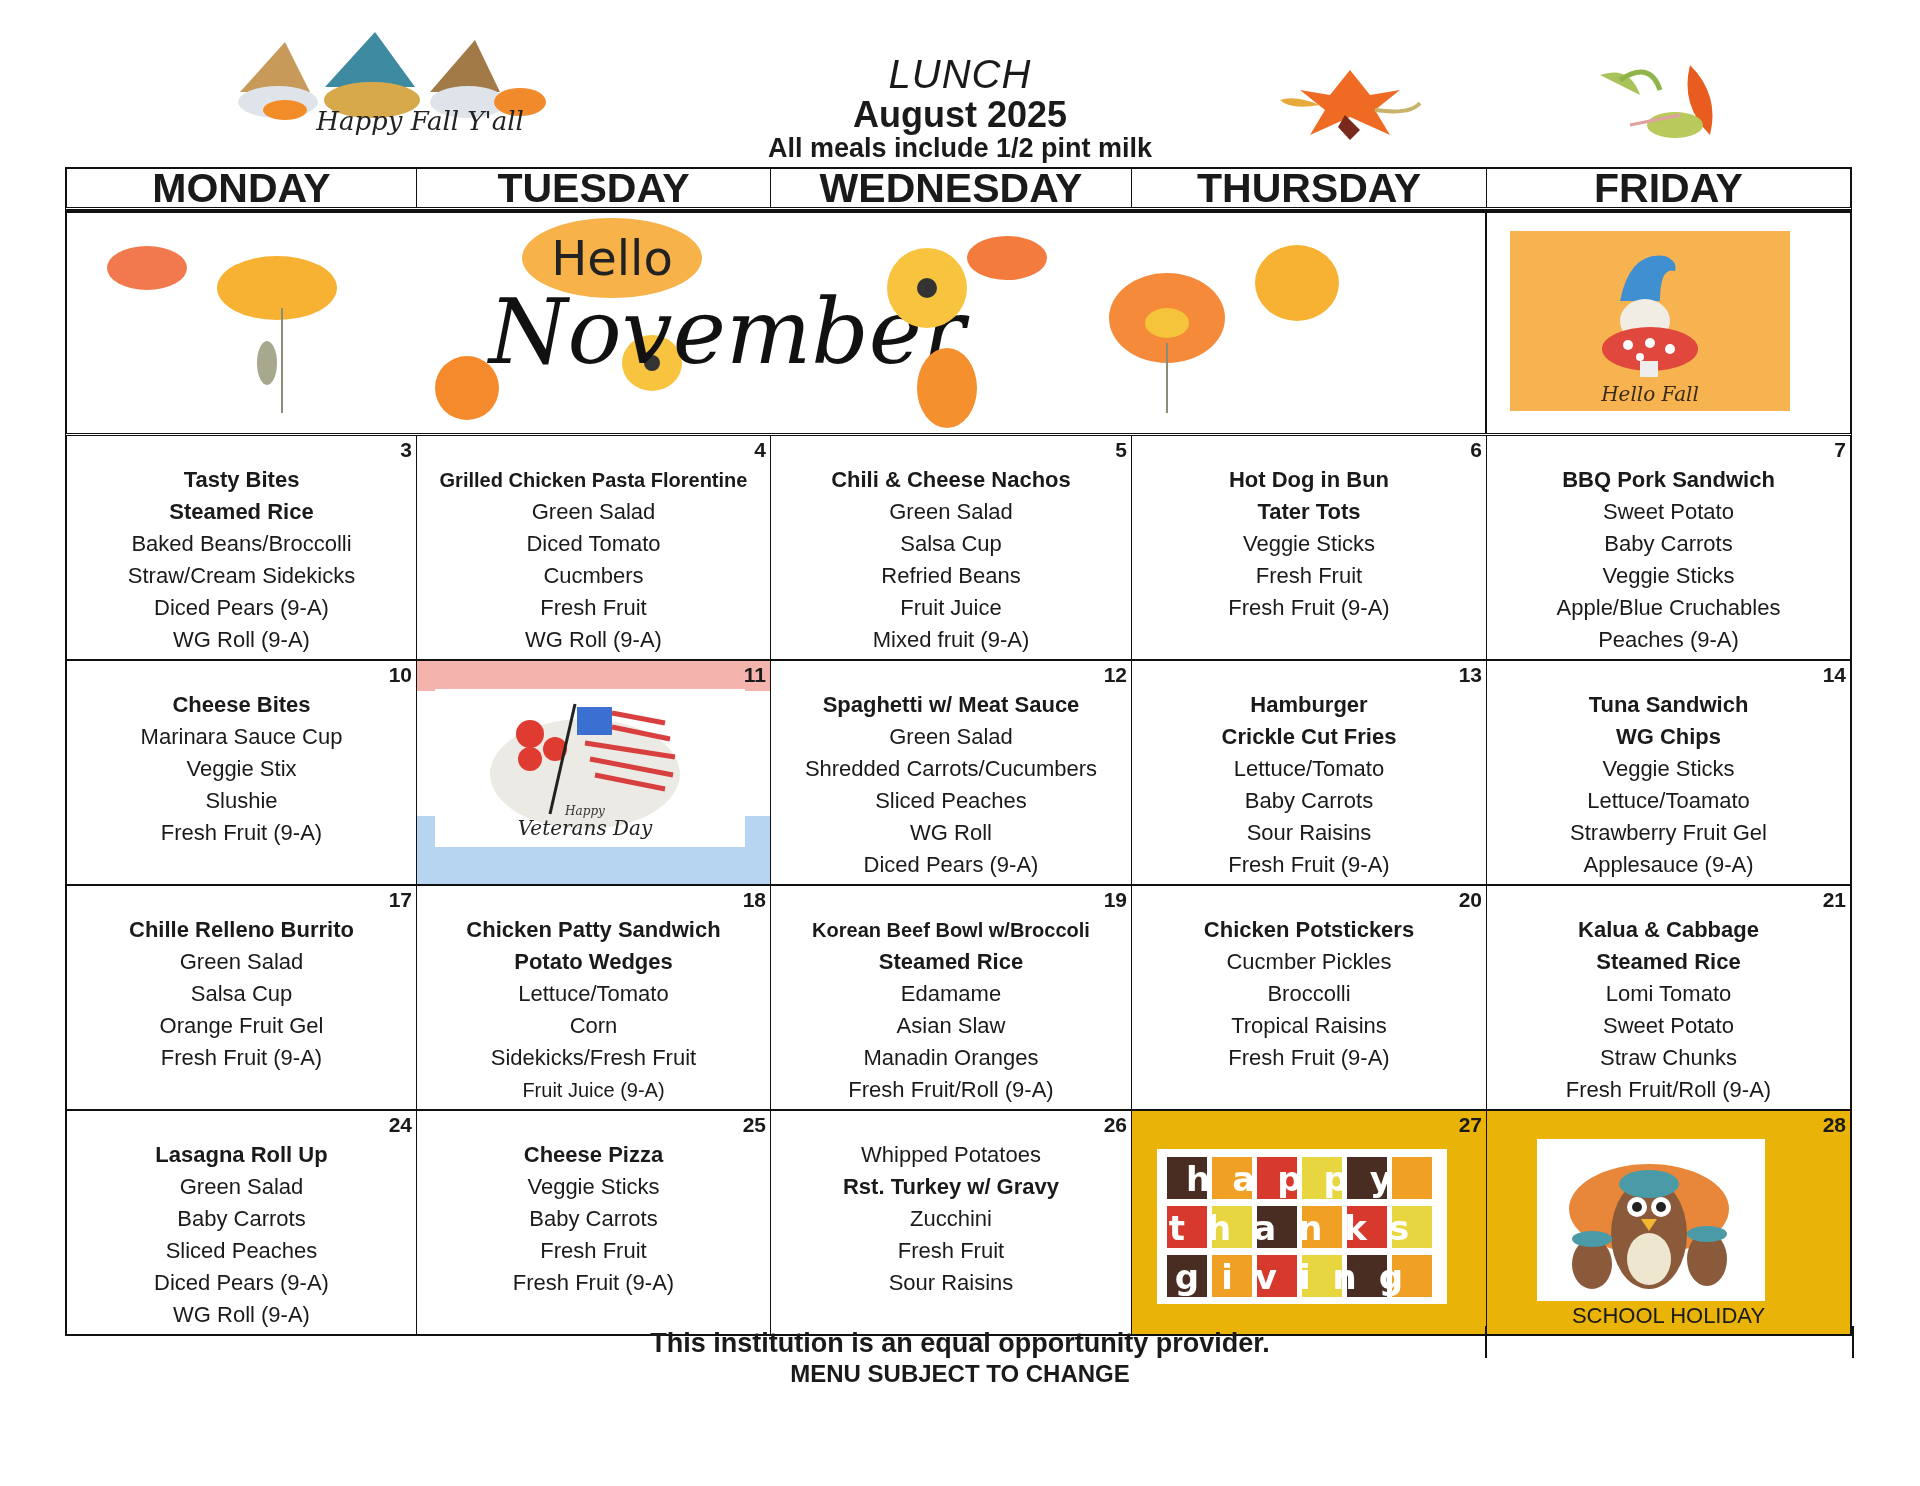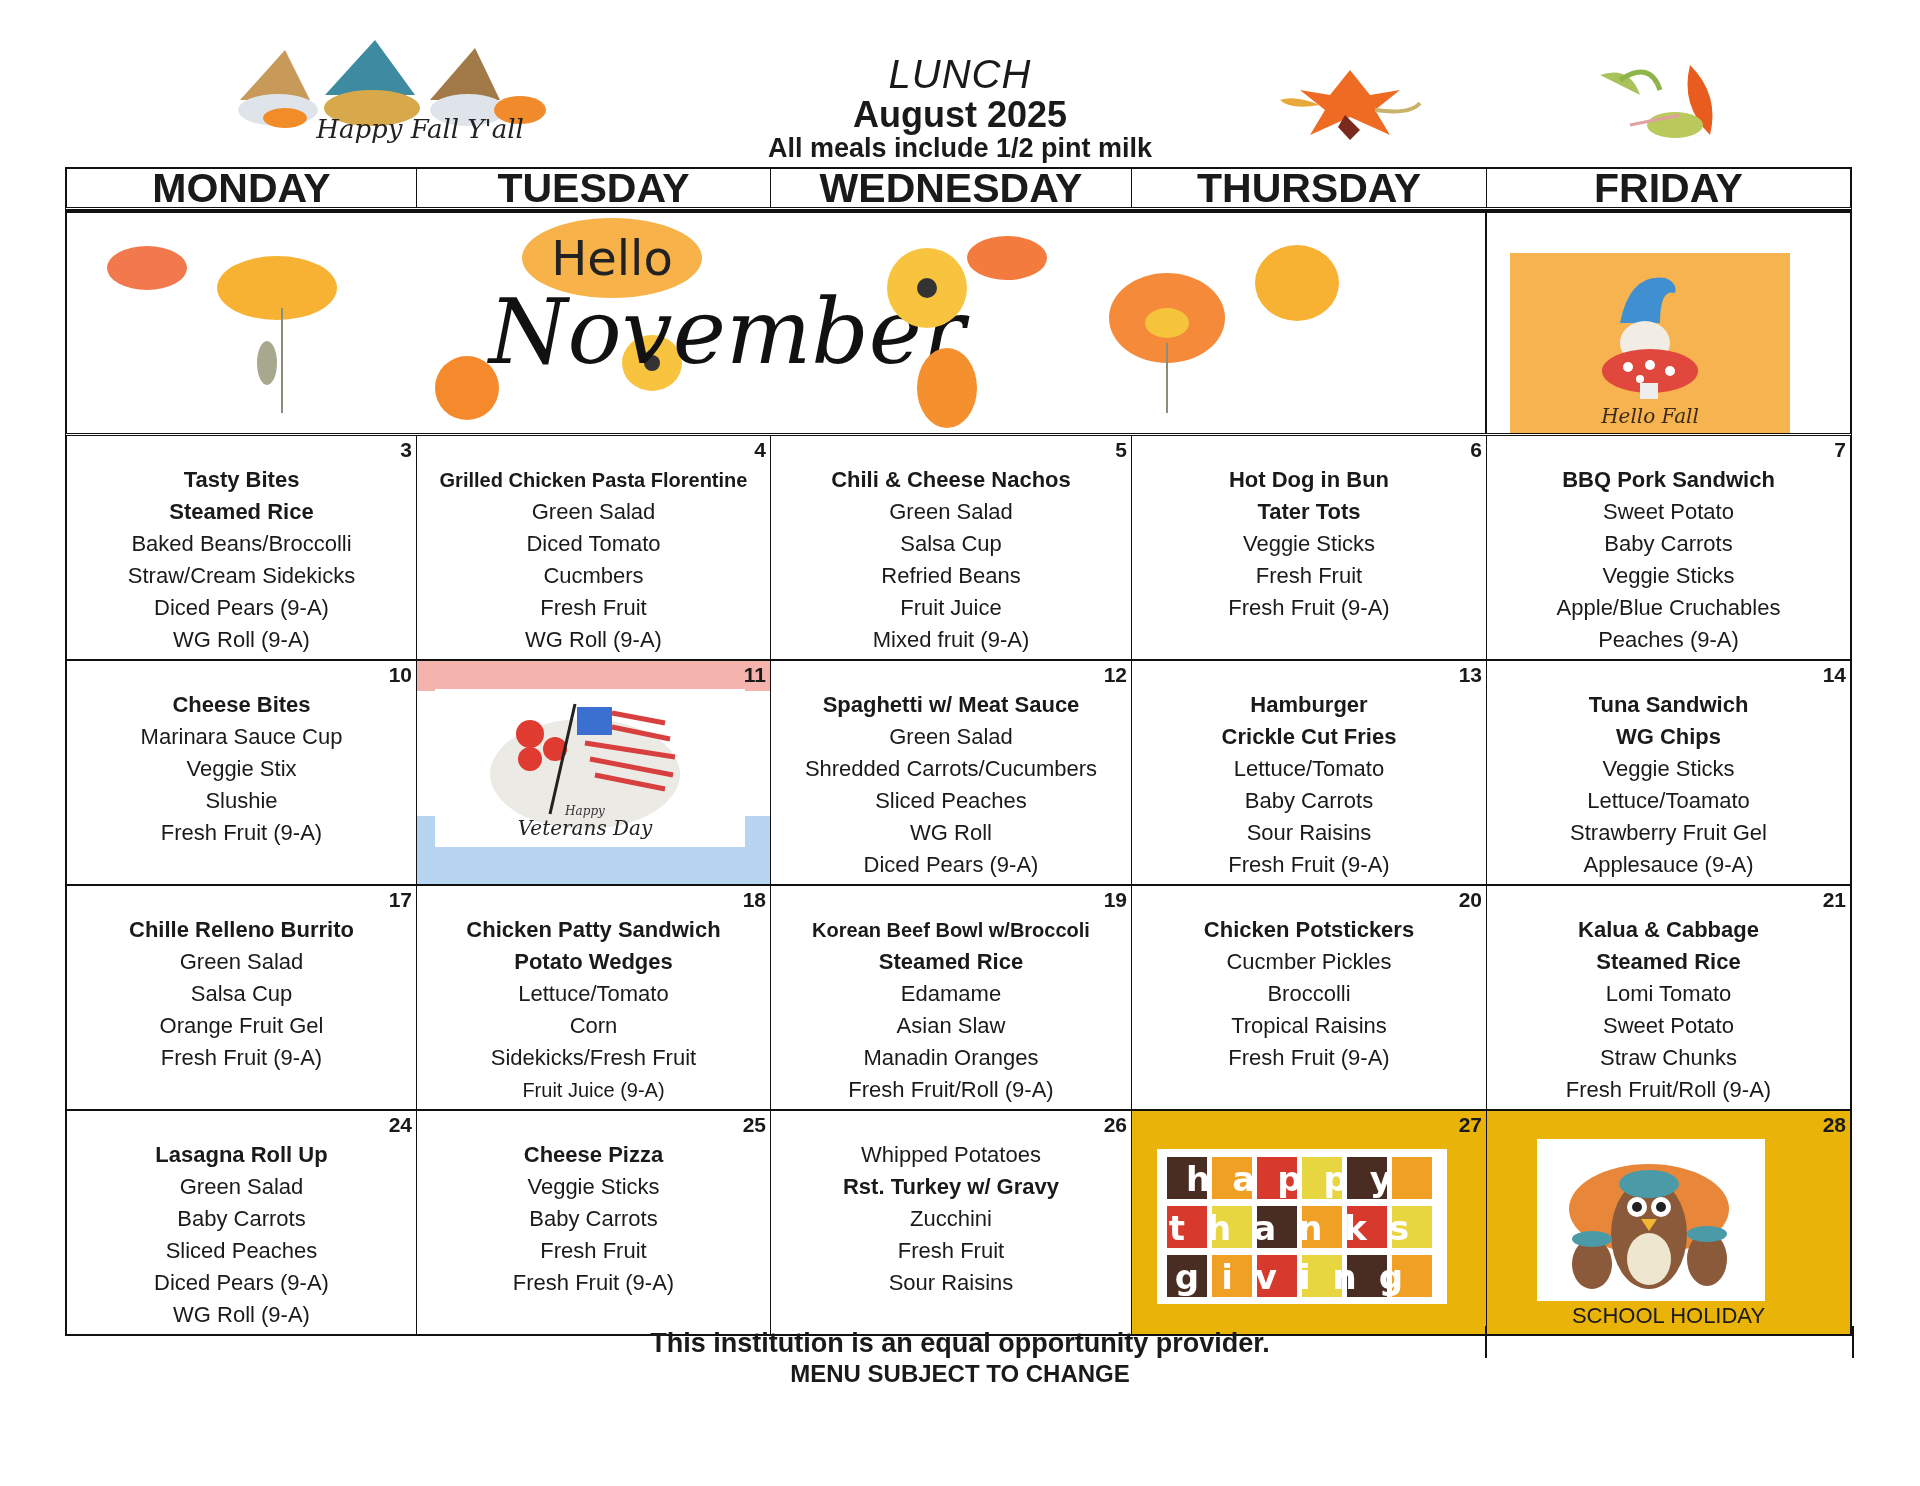--- a/index.html
+++ b/index.html
@@ -8,21 +8,21 @@
       font-family: "Liberation Sans", sans-serif; color: #1a1a1a;
     }
     .abs { position: absolute; }
 
     
     .title-block { left: 700px; top: 52px; width: 520px; text-align: center; }
     .title-lunch { font-family: Liberation Sans, sans-serif; font-style: italic; font-size: 40px; line-height: 44px; letter-spacing: 1px; }
     .title-month { font-weight: bold; font-size: 36px; line-height: 38px; }
     .title-milk { font-weight: bold; font-size: 27px; line-height: 28px; }
 
-    .gnome-art { left: 200px; top: 40px; width: 440px; height: 105px; text-decoration: underline; }
+    .gnome-art { left: 200px; top: 32px; width: 440px; height: 105px; text-decoration: underline; }
     .leaf-art-1 { left: 1250px; top: 55px; width: 200px; height: 90px; }
     .leaf-art-2 { left: 1560px; top: 55px; width: 200px; height: 90px; }
 
     
     .grid { left: 65px; top: 167px; width: 1787px; }
     .header-row { display: flex; height: 38px; border: 2px solid #111; border-bottom: 3px double #111; }
     .header-cell { flex: none; display: flex; align-items: center; justify-content: center;
       font-weight: bold; font-size: 41px; border-right: 1.5px solid #111; box-sizing: border-box; }
     .header-cell:last-child { border-right: none; }
 
@@ -114,21 +114,21 @@
         <circle cx="860" cy="75" r="10" fill="#333"></circle>
         <ellipse cx="940" cy="45" rx="40" ry="22" fill="#f47b3e"></ellipse>
         <ellipse cx="880" cy="175" rx="30" ry="40" fill="#f5902f"></ellipse>
         <ellipse cx="1100" cy="105" rx="58" ry="45" fill="#f58a3a"></ellipse>
         <ellipse cx="1100" cy="110" rx="22" ry="15" fill="#f5c43a"></ellipse>
         <line x1="1100" y1="130" x2="1100" y2="200" stroke="#8c8c7a" stroke-width="2"></line>
         <ellipse cx="1230" cy="70" rx="42" ry="38" fill="#f8b233"></ellipse>
       </svg>
     </div>
     <div class="banner-fri">
-      <div style="position:absolute; left:23px; top:18px; width:280px; height:180px; background:#f7b350;margin-top:22px;">
+      <div style="position:absolute; left:23px; top:18px; width:280px; height:180px; background:#f7b350;">
         <svg width="280" height="180" viewBox="0 0 280 180">
           <path d="M110,70 Q120,20 155,25 Q168,30 165,40 Q150,35 150,70 Z" fill="#3f8fd1"></path>
           <ellipse cx="135" cy="90" rx="25" ry="22" fill="#f1ece4"></ellipse>
           <ellipse cx="140" cy="118" rx="48" ry="22" fill="#e0473d"></ellipse>
           <circle cx="118" cy="114" r="5" fill="#fff"></circle>
             <circle cx="140" cy="112" r="5" fill="#fff"></circle>
             <circle cx="160" cy="118" r="5" fill="#fff"></circle>
             <circle cx="130" cy="126" r="4" fill="#fff"></circle>
           <rect x="130" y="130" width="18" height="16" fill="#eee"></rect>
           <text x="140" y="170" text-anchor="middle" font-family="DejaVu Serif, serif" font-style="italic" font-size="20" fill="#3a2a1a">Hello Fall</text>

